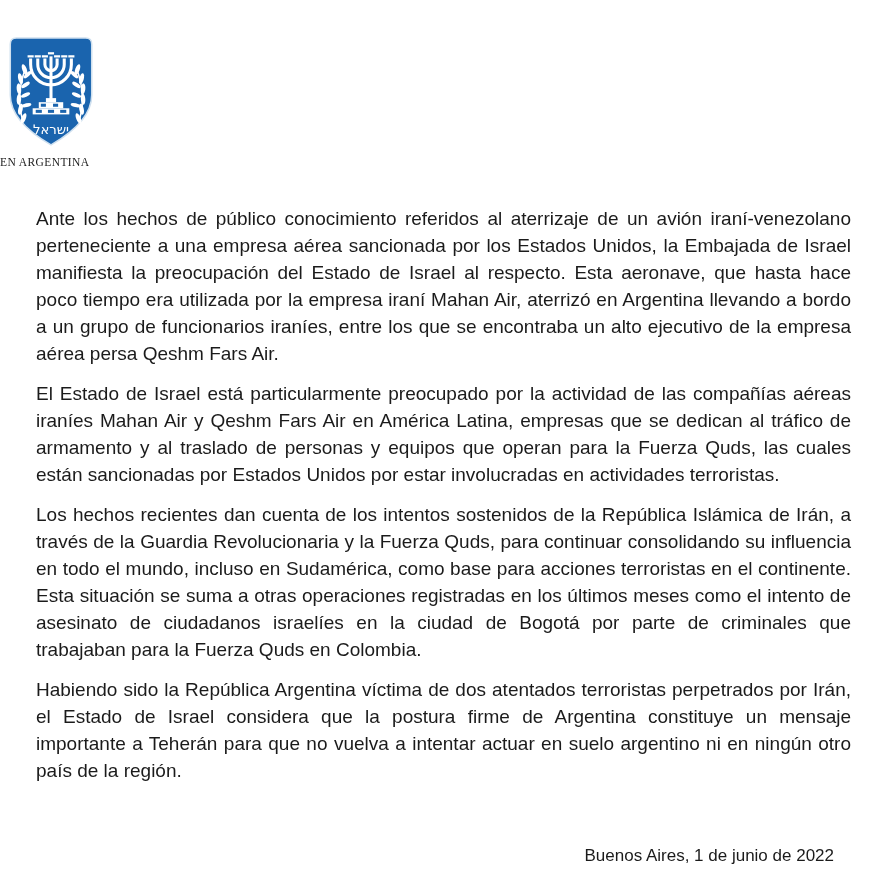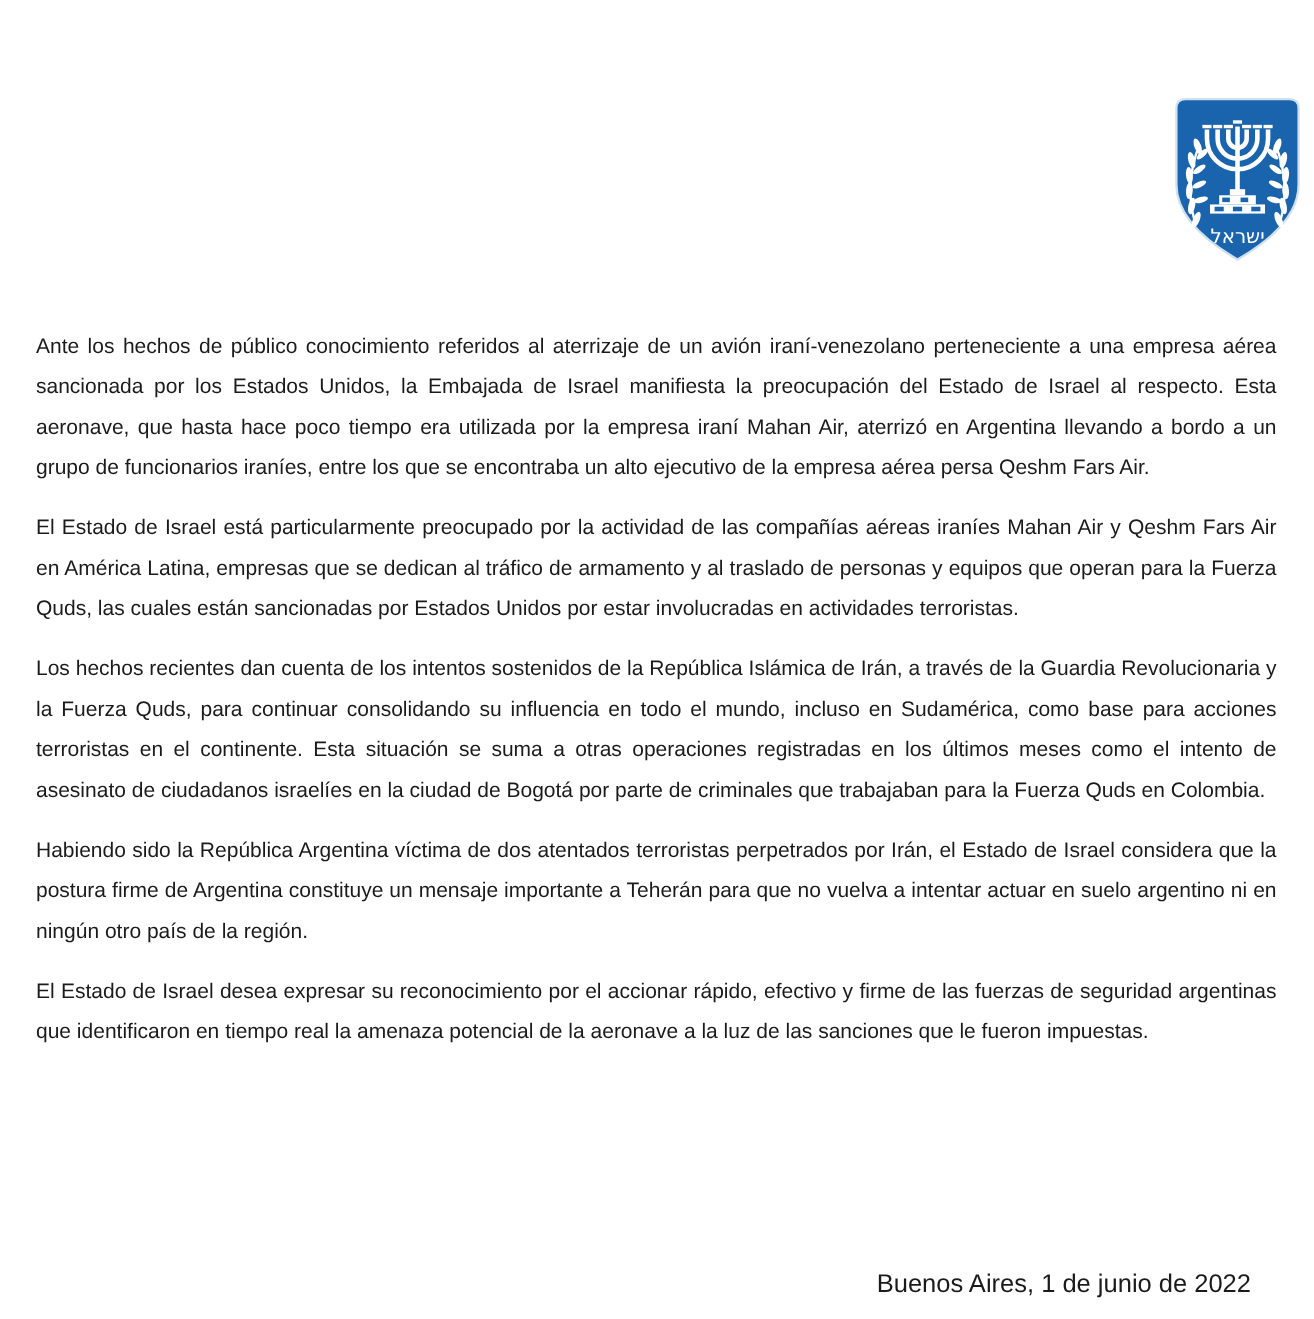--- a/index.html
+++ b/index.html
@@ -6,44 +6,44 @@
   .page {
     width: 876px;
     height: 879px;
     background: #ffffff;
     position: relative;
     overflow: hidden;
     font-family: "Liberation Sans", sans-serif;
     color: #1b1b1b;
   }
   .header {
-    text-align: right;
-    padding-top: 64px;
+    text-align: left;
+    padding-top: 36px;
   }
   .emblem {
     width: 102px;
     height: 112px;
     display: inline-block;
   }
   .caption {
     font-family: "Liberation Serif", serif;
     font-size: 11.5px;
     line-height: 14px;
     letter-spacing: 0.4px;
     color: #1c1c1c;
     margin-top: 3px;
   }
   .body-text {
     margin: 36px 25px 0 24px;
   }
   .body-text p {
-    font-size: 14px;
+    font-size: 19px;
     line-height: 27px;
     text-align: justify;
-    margin: 0 0 13px 0;
+    margin: 0 0 13px 12px;
     color: #1b1b1b;
   }
   .dateline {
     position: absolute;
     right: 42px;
     bottom: 13px;
     font-size: 17px;
     color: #1b1b1b;
   }
 </style>
@@ -110,26 +110,26 @@
         <rect x="52" y="66.5" width="5" height="3" fill="#1a64ae"></rect>
         <rect x="35" y="72.5" width="6" height="3" fill="#1a64ae"></rect>
         <rect x="47" y="72.5" width="6" height="3" fill="#1a64ae"></rect>
         <rect x="59" y="72.5" width="6" height="3" fill="#1a64ae"></rect>
       </g>
 
       <text x="50" y="96" text-anchor="middle" fill="#ffffff" font-size="13" font-family="DejaVu Sans, sans-serif">ישראל</text>
     </svg>
 
     <div class="caption">
+      <div>EN ARGENTINA</div>
     </div>
   </div>
 
   <div class="body-text">
     <p>Ante los hechos de público conocimiento referidos al aterrizaje de un avión iraní-venezolano perteneciente a una empresa aérea sancionada por los Estados Unidos, la Embajada de Israel manifiesta la preocupación del Estado de Israel al respecto. Esta aeronave, que hasta hace poco tiempo era utilizada por la empresa iraní Mahan Air, aterrizó en Argentina llevando a bordo a un grupo de funcionarios iraníes, entre los que se encontraba un alto ejecutivo de la empresa aérea persa Qeshm Fars Air.</p>
     <p>El Estado de Israel está particularmente preocupado por la actividad de las compañías aéreas iraníes Mahan Air y Qeshm Fars Air en América Latina, empresas que se dedican al tráfico de armamento y al traslado de personas y equipos que operan para la Fuerza Quds, las cuales están sancionadas por Estados Unidos por estar involucradas en actividades terroristas.</p>
     <p>Los hechos recientes dan cuenta de los intentos sostenidos de la República Islámica de Irán, a través de la Guardia Revolucionaria y la Fuerza Quds, para continuar consolidando su influencia en todo el mundo, incluso en Sudamérica, como base para acciones terroristas en el continente. Esta situación se suma a otras operaciones registradas en los últimos meses como el intento de asesinato de ciudadanos israelíes en la ciudad de Bogotá por parte de criminales que trabajaban para la Fuerza Quds en Colombia.</p>
     <p>Habiendo sido la República Argentina víctima de dos atentados terroristas perpetrados por Irán, el Estado de Israel considera que la postura firme de Argentina constituye un mensaje importante a Teherán para que no vuelva a intentar actuar en suelo argentino ni en ningún otro país de la región.</p>
-    <p>El Estado de Israel desea expresar su reconocimiento por el accionar rápido, efectivo y firme de las fuerzas de seguridad argentinas que identificaron en tiempo real la amenaza potencial de la aeronave a la luz de las sanciones que le fueron impuestas.</p>
   </div>
 
   <div class="dateline">Buenos Aires, 1 de junio de 2022</div>
 
 </div>
 
 </body></html>

